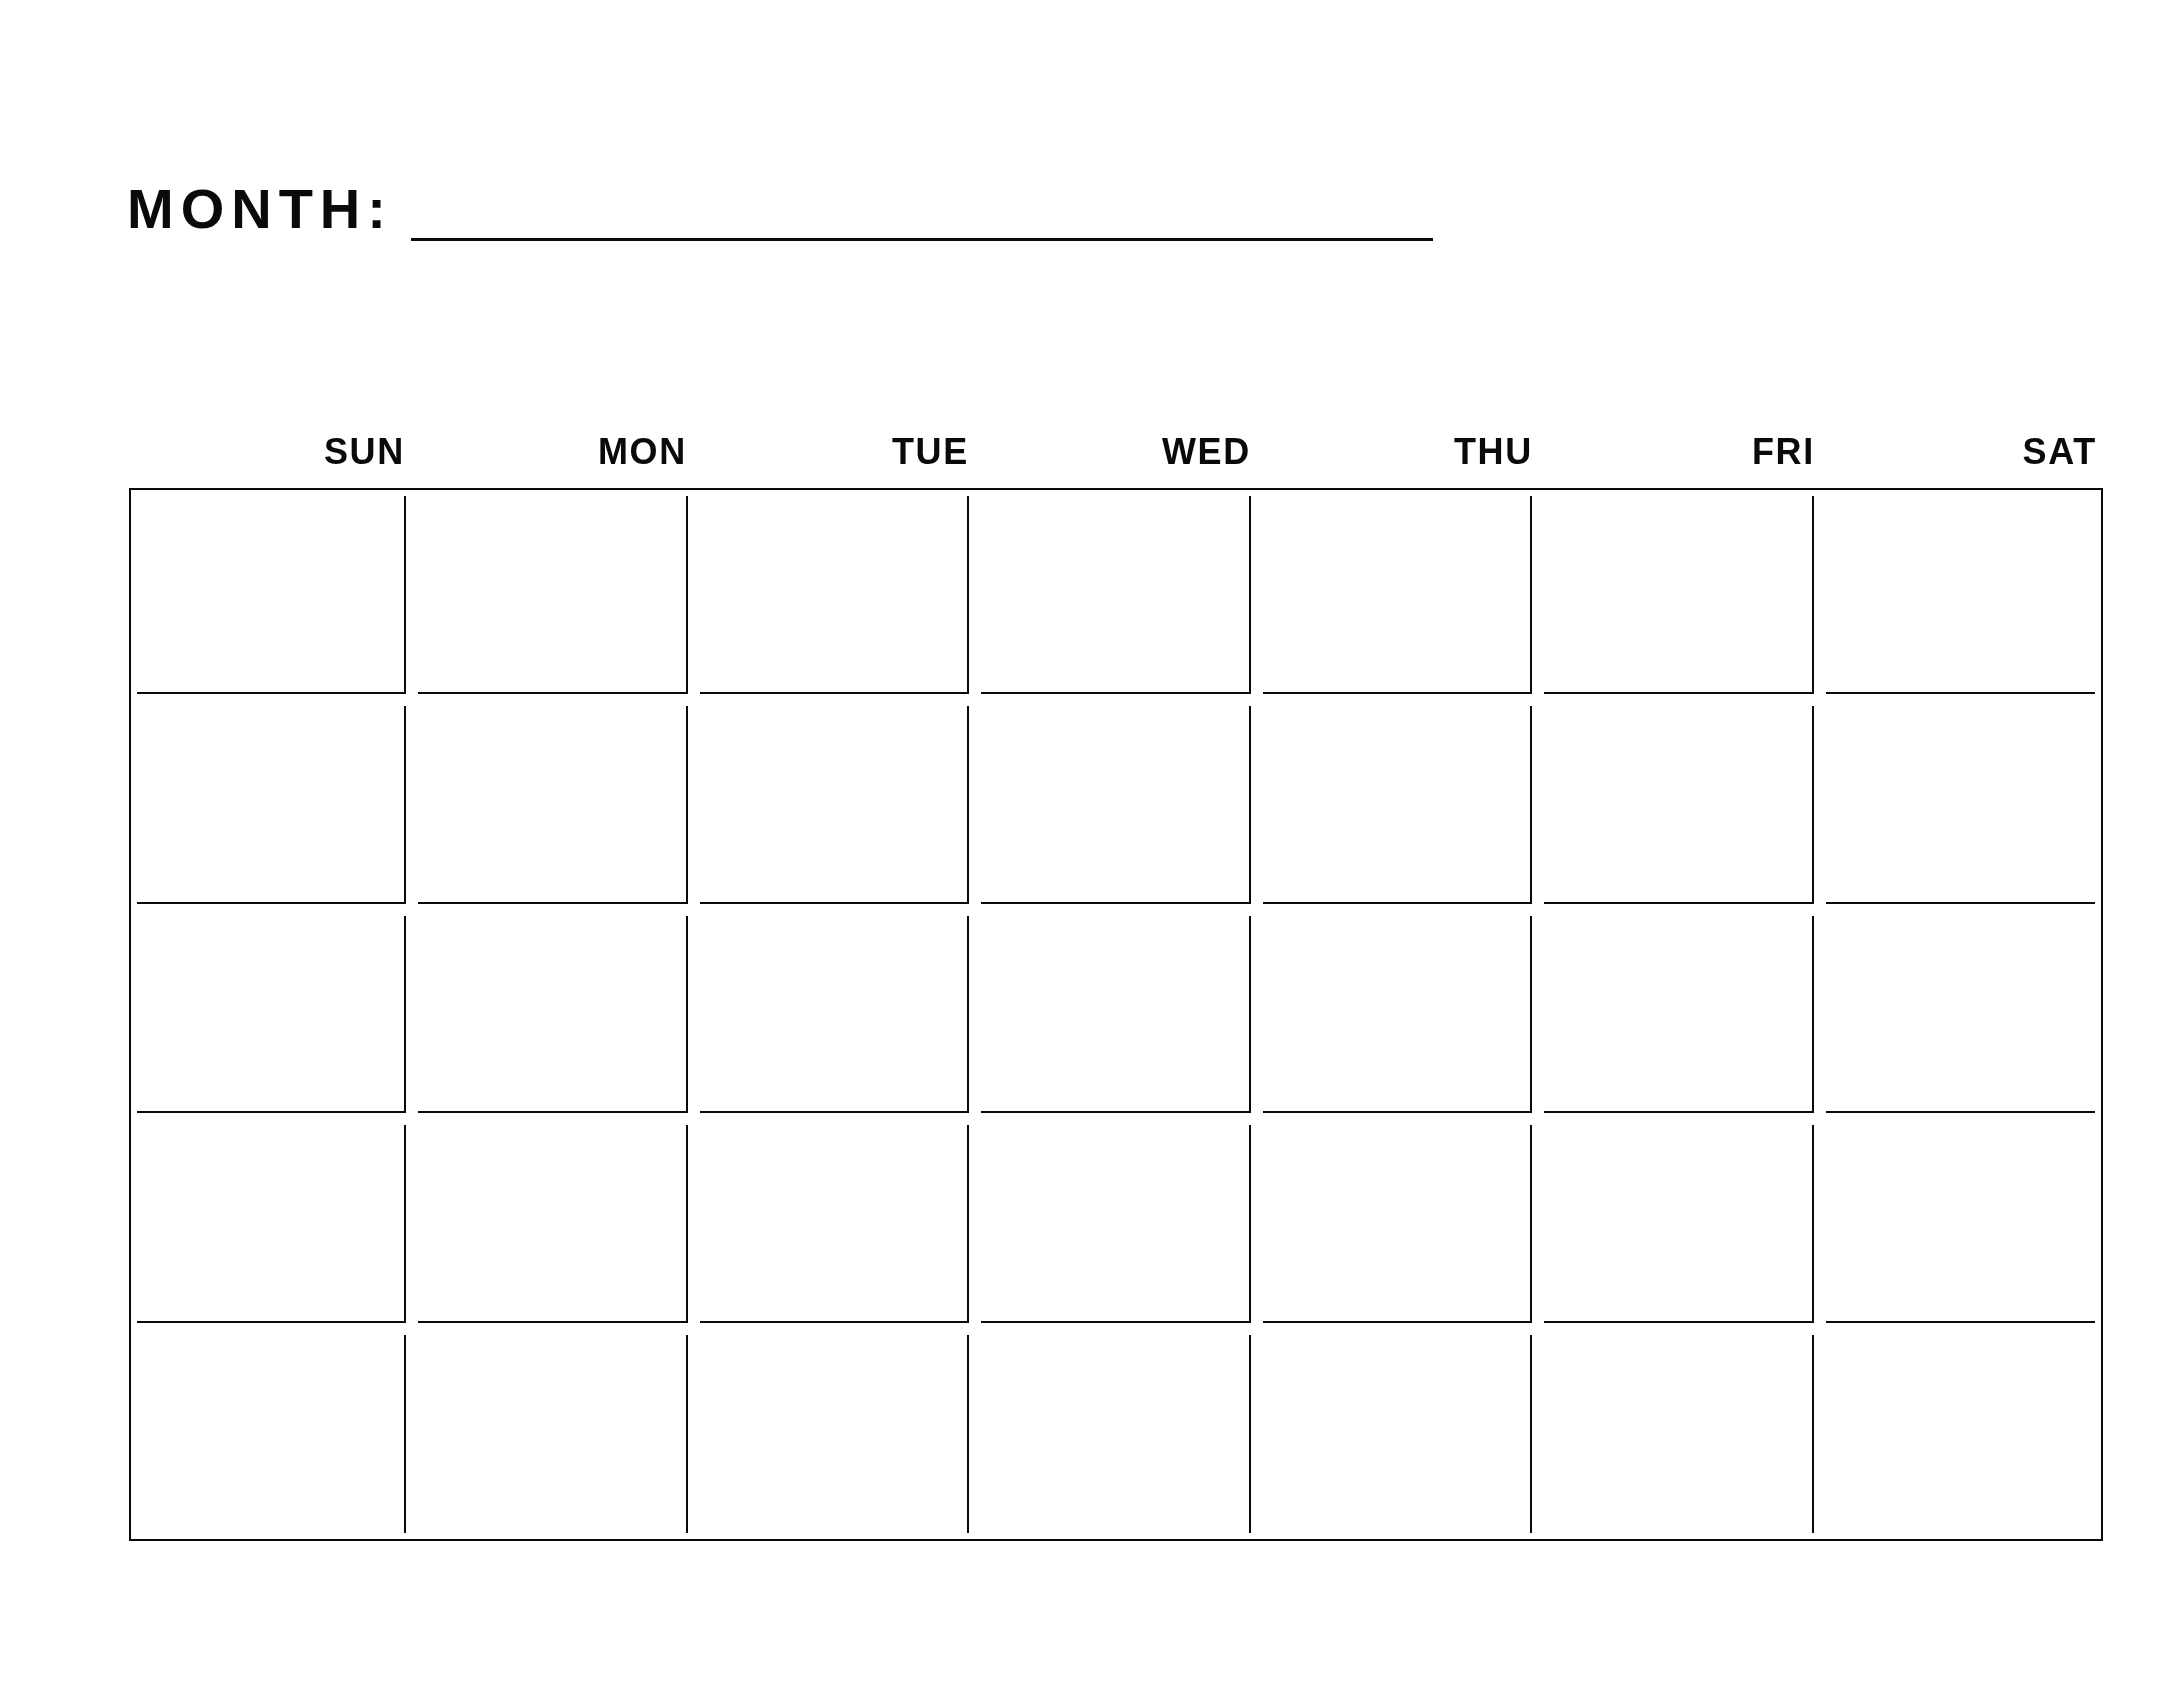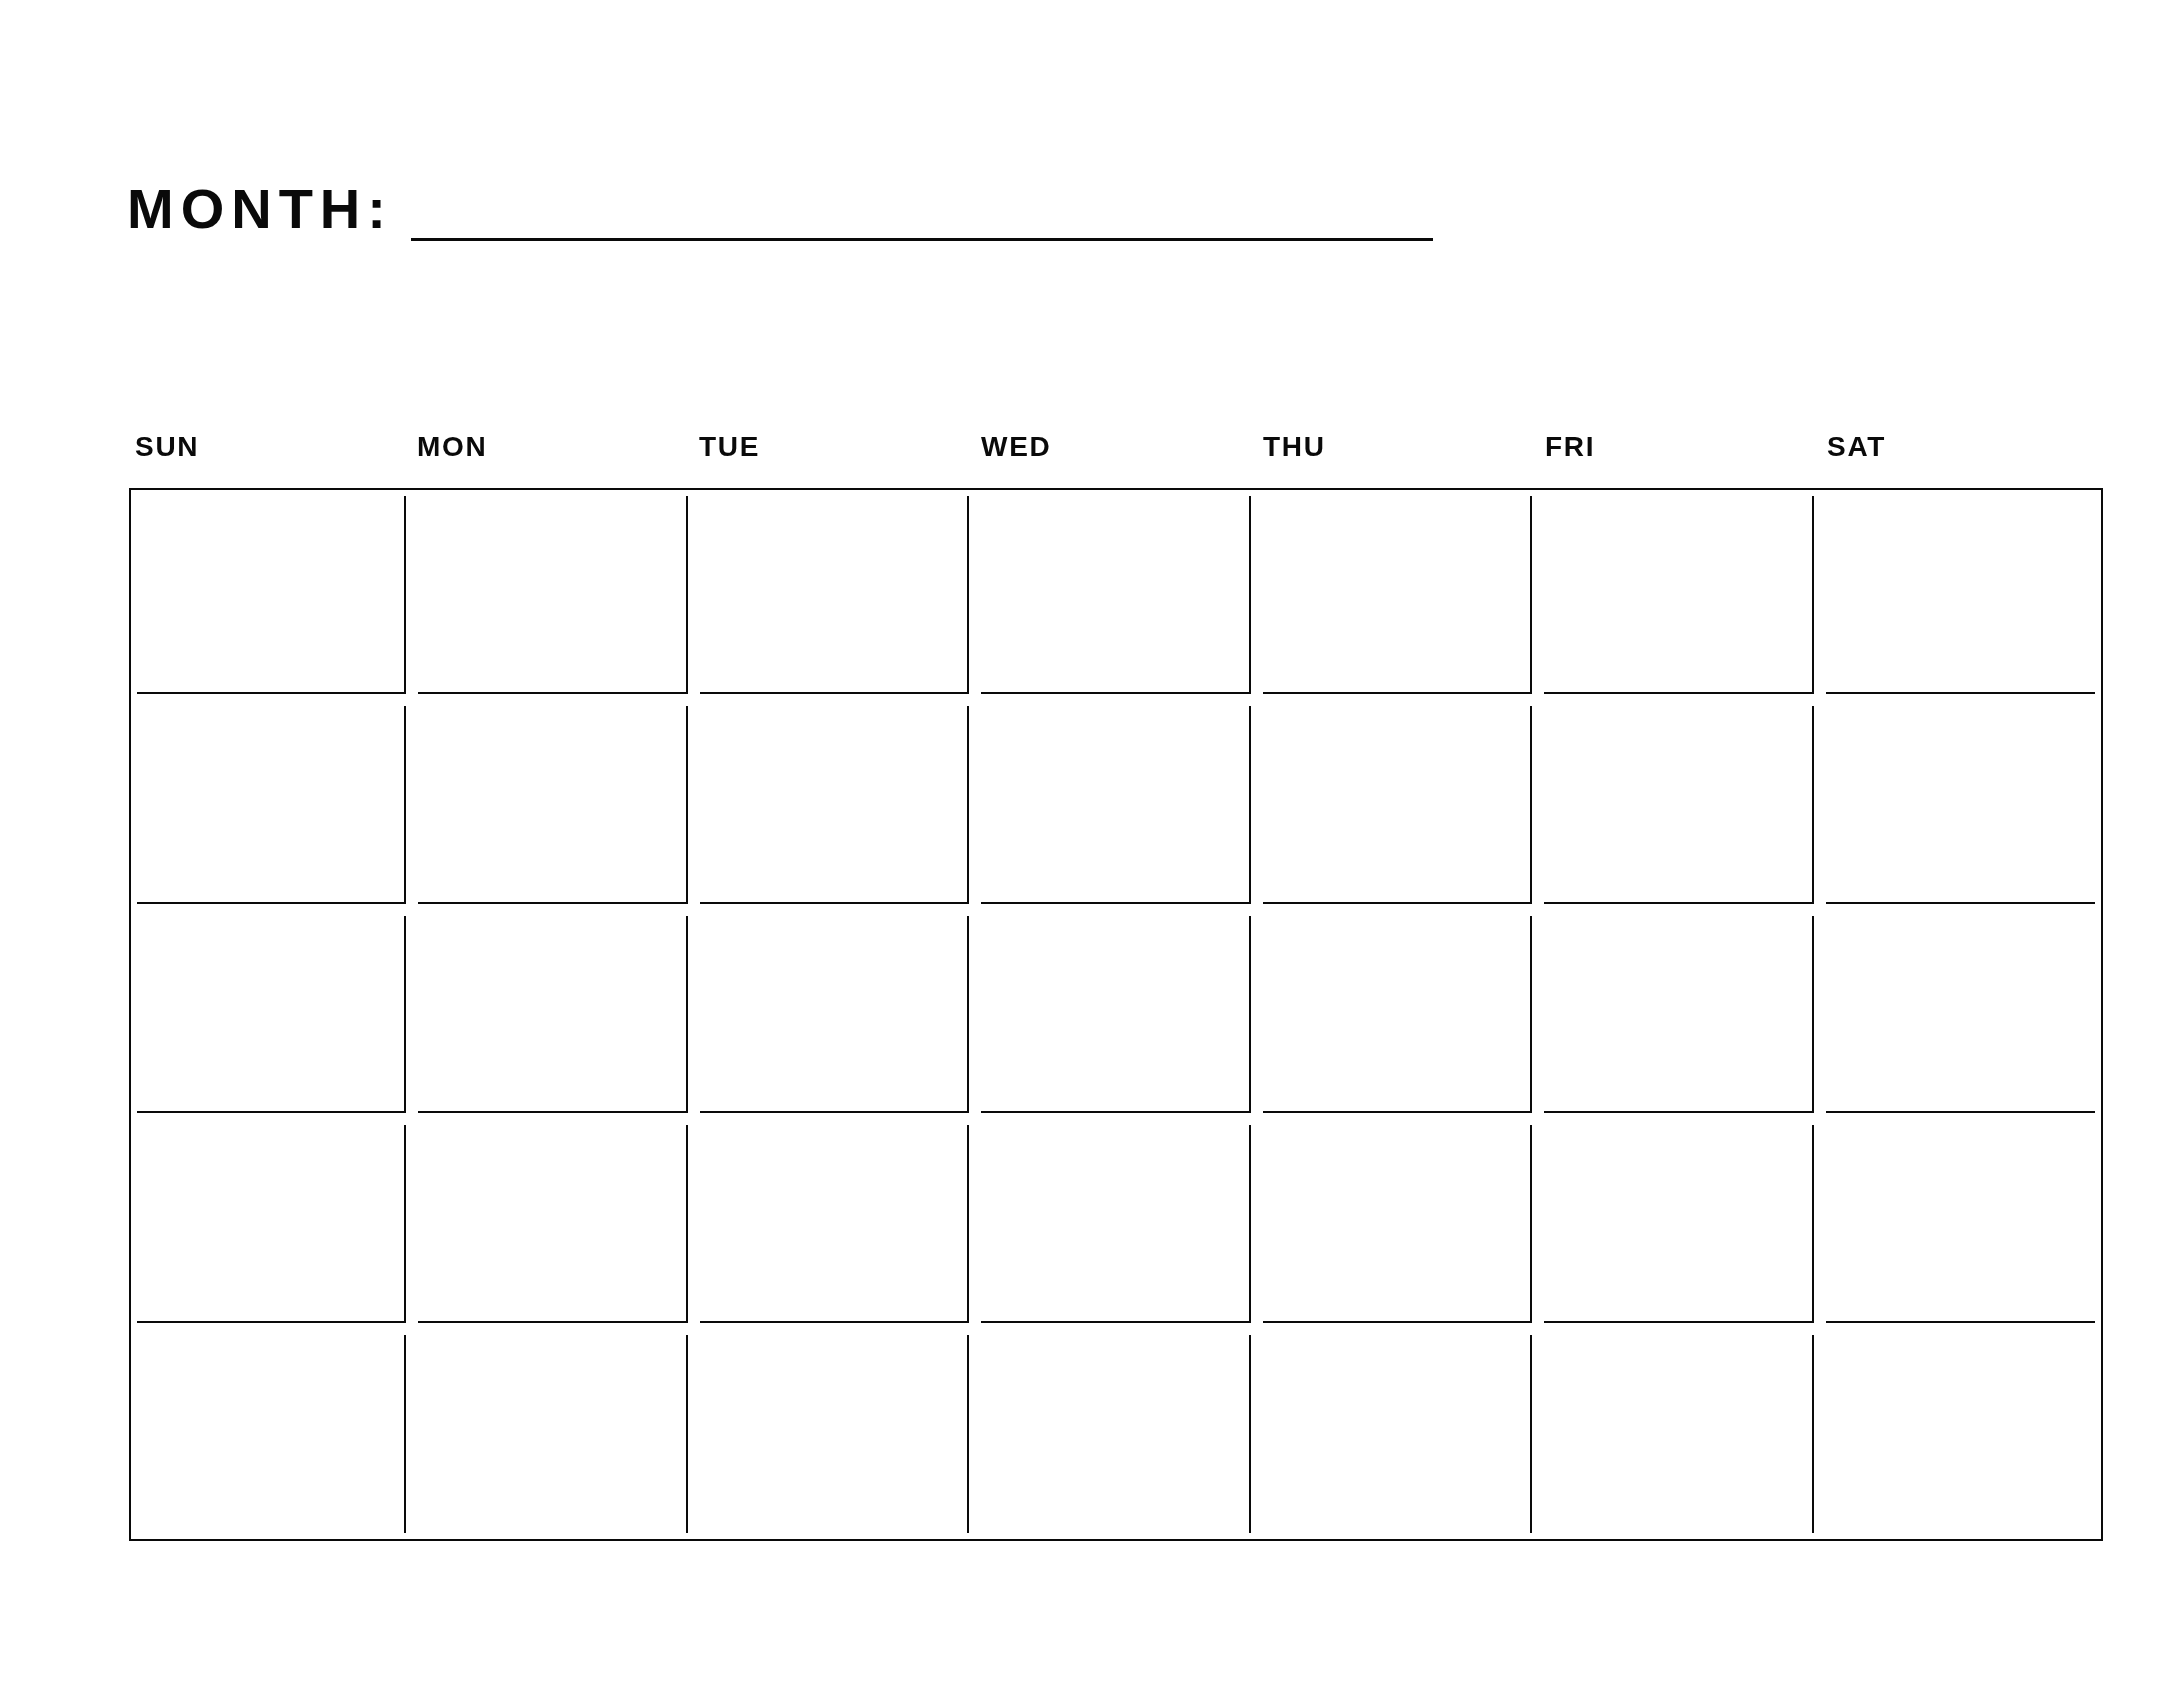--- a/index.html
+++ b/index.html
@@ -49,22 +49,22 @@
   
   .day-header-row{
     position:absolute;
     left:105px;
     top:401px;
     width:1974px;
     display:grid;
     grid-template-columns:repeat(7,1fr);
   }
   .day-header{
-    text-align:left;
-    font-size:28px;
+    text-align:right;
+    font-size:36px;
     font-weight:700;
     letter-spacing:1.7px;
     line-height:normal;
   }
 
   
   .calendar-grid{
     position:absolute;
     left:105px;
     top:464px;

